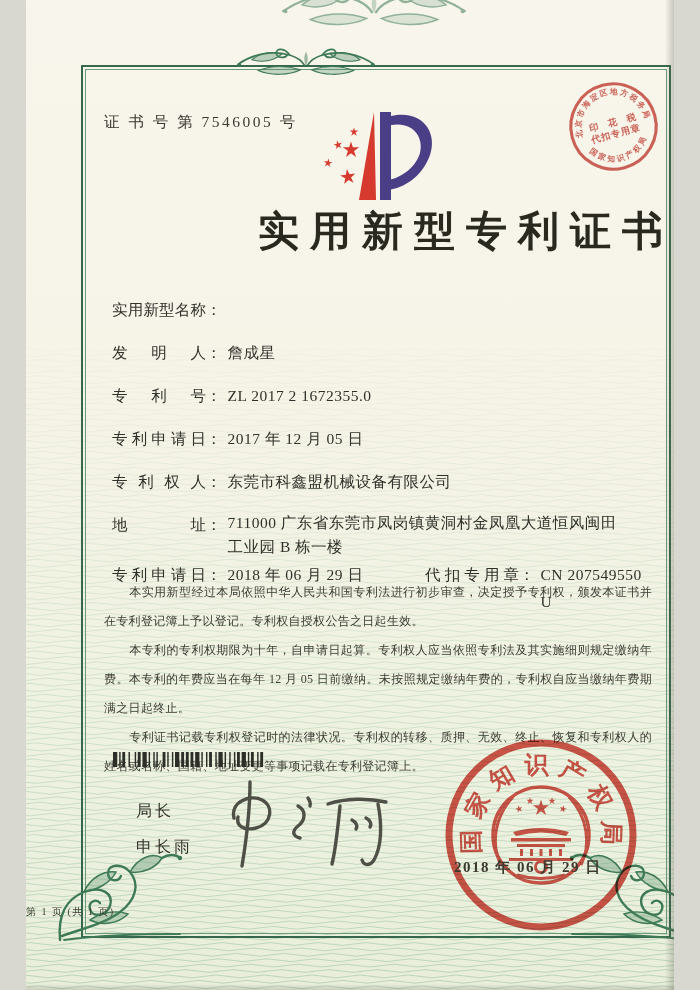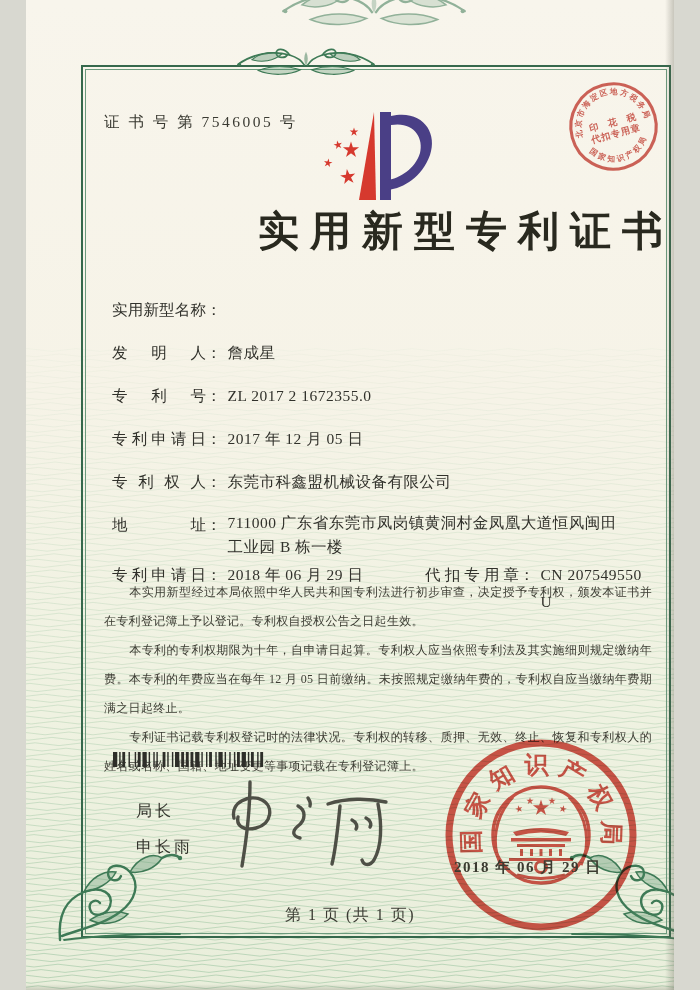--- a/index.html
+++ b/index.html
@@ -29,21 +29,21 @@
     text-align:justify;color:#3c3c33;letter-spacing:.3px}
   .paras p{margin:0;text-indent:2.1em}
   .barcode{left:87px;top:752px;z-index:4}
   .sig-role{left:110px;top:801px;font-size:16px;letter-spacing:3px;color:#33332c;z-index:4}
   .sig-name{left:110px;top:837px;font-size:16px;letter-spacing:3px;color:#33332c;z-index:4}
   .sig{left:190px;top:776px;z-index:5}
   .seal{left:415px;top:735px;z-index:6;opacity:.88;mix-blend-mode:multiply}
   .seal-date{left:428px;top:858px;width:210px;font-size:15px;font-weight:600;letter-spacing:1.5px;
     color:#3b3b30;z-index:7}
   .stamp{left:539px;top:78px;z-index:6;transform:rotate(-15deg);opacity:.85;mix-blend-mode:multiply}
-  .footer{left:0;right:0;top:905px;text-align:center;font-size:16px;letter-spacing:1.5px;
+  .footer{left:0;right:0;top:905px;text-align:left;font-size:10px;letter-spacing:1.5px;
     color:#3b3b33;z-index:4}
   .orn{z-index:3}
   .edge-r{right:0;top:0;bottom:0;width:9px;background:linear-gradient(to right,rgba(90,90,78,0),rgba(90,90,78,.30));z-index:10}
   .edge-b{left:0;right:0;bottom:0;height:6px;background:linear-gradient(to bottom,rgba(90,90,78,0),rgba(90,90,78,.22));z-index:10}
 </style>
 </head>
 <body>
 
 <div class="page">
 

